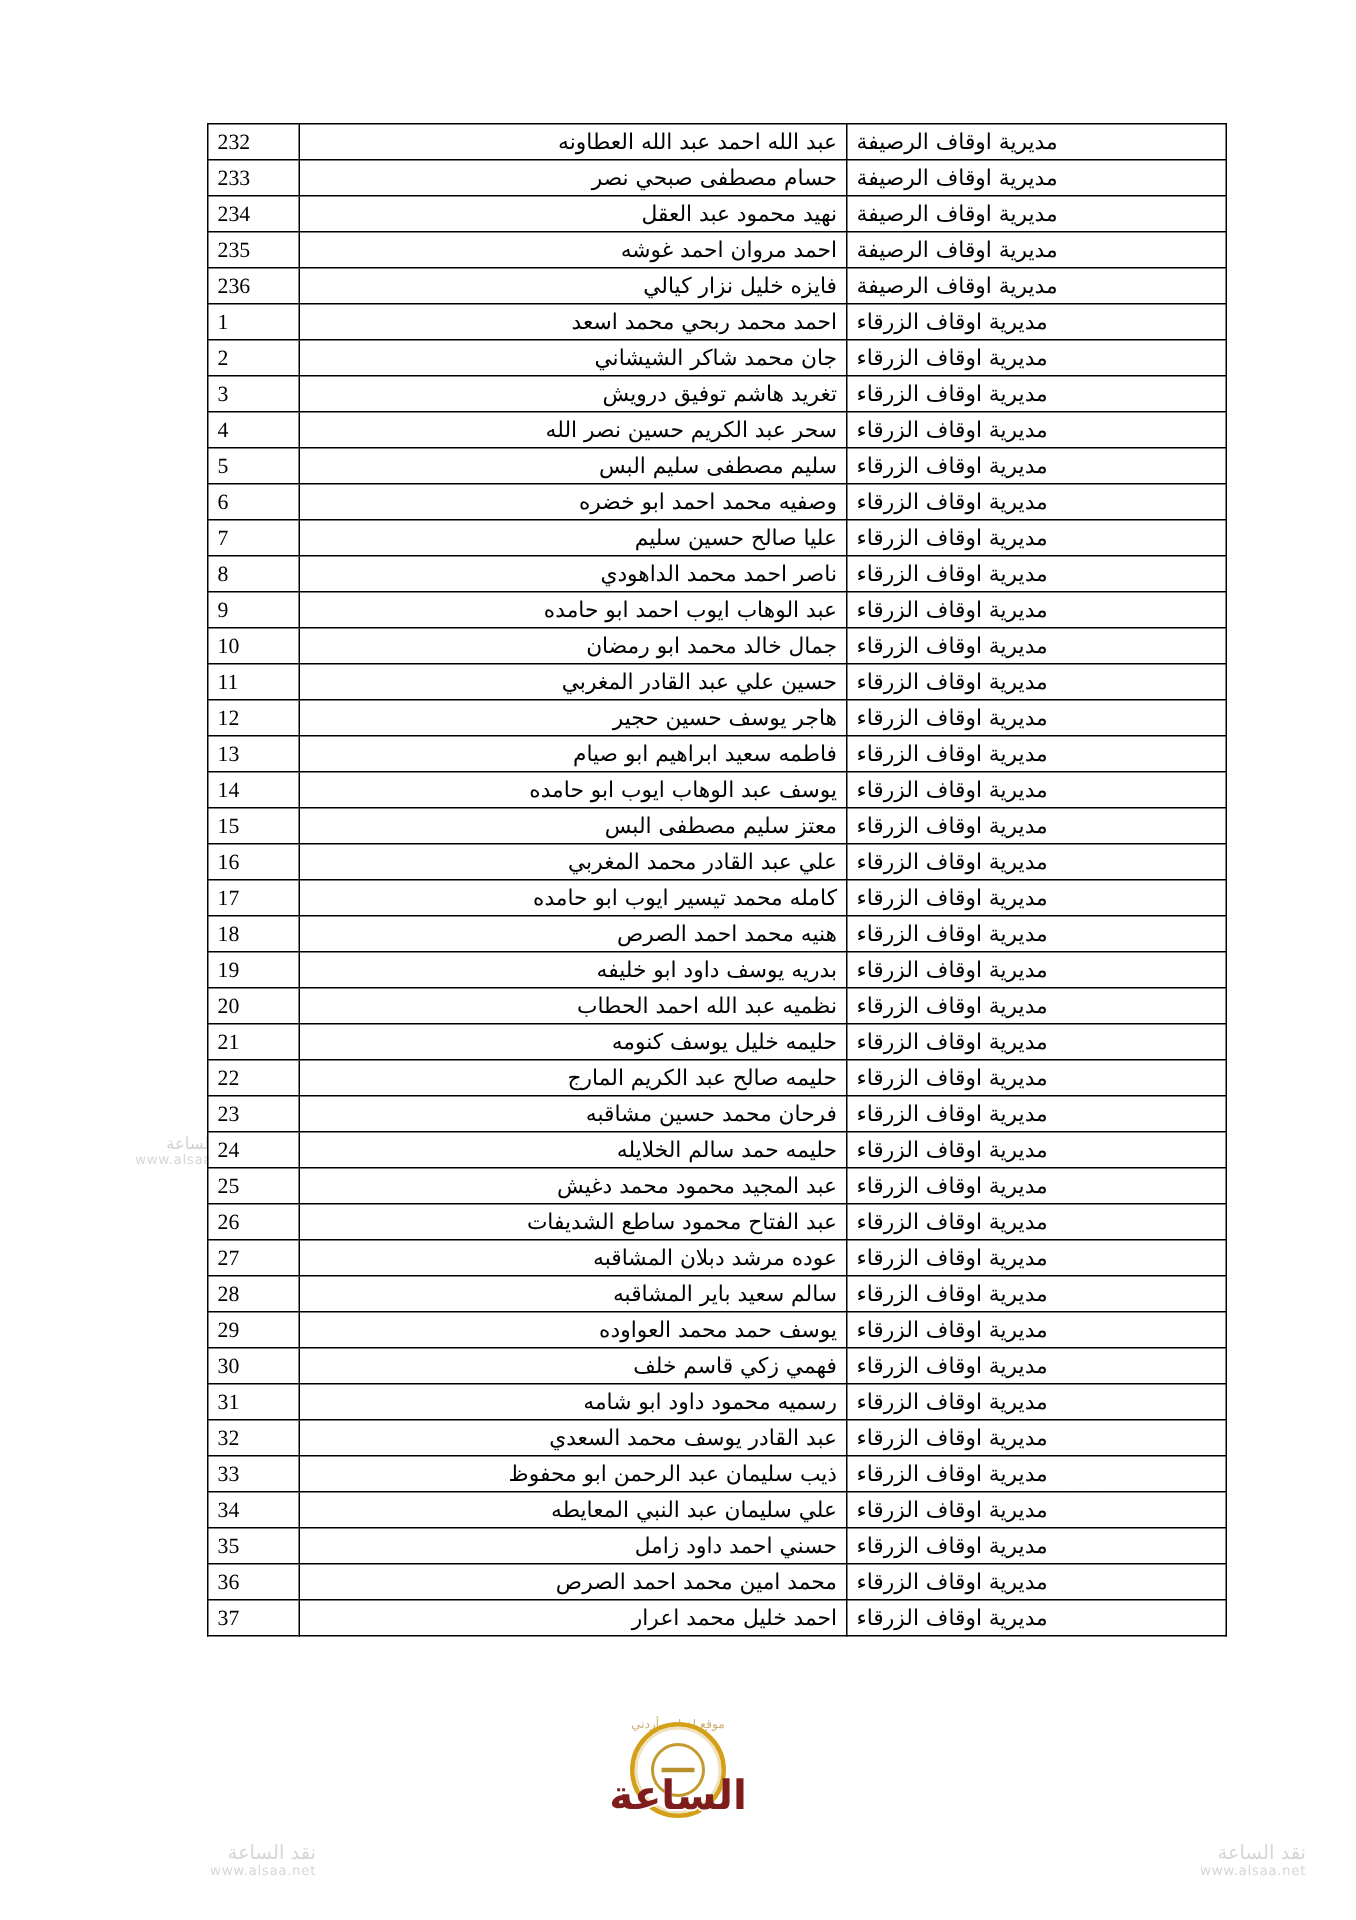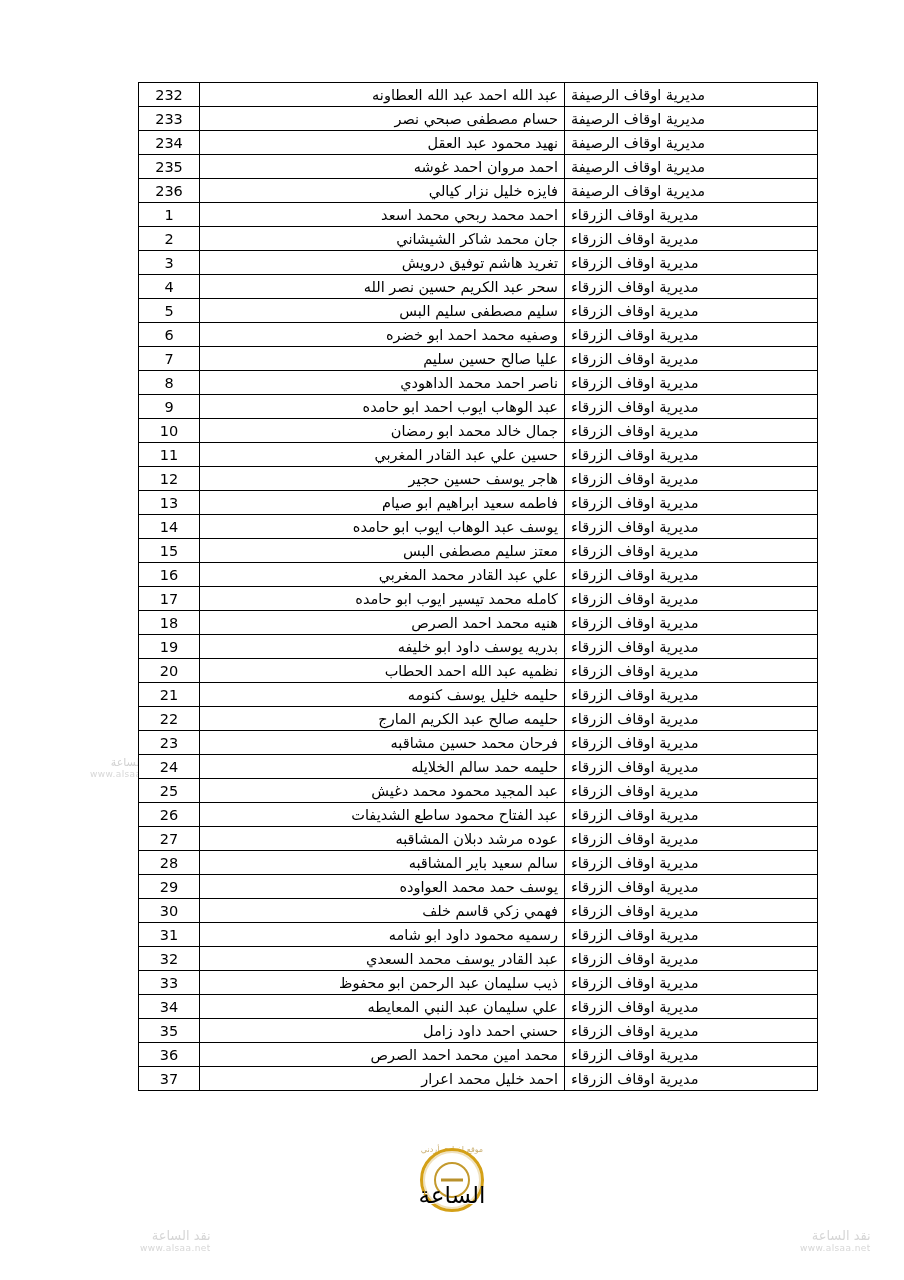--- a/index.html
+++ b/index.html
@@ -42,23 +42,24 @@
     font-size: 14.5px;
     line-height: 22px;
     white-space: nowrap;
     overflow: hidden;
     vertical-align: middle;
     background: #ffffff;
   }
 
   td.col-num {
     width: 48px;
-    text-align: center;
+    text-align: left;
     font-size: 15px;
     direction: ltr;
+    font-family: Liberation Serif, serif;
   }
 
   td.col-name {
     width: 352px;
   }
 
   td.col-dir {
     width: 240px;
     text-align: left;
     padding-right: 12px;
@@ -122,23 +123,23 @@
     width: 22px;
     height: 3px;
     background: #b9912c;
     transform: translateY(-50%);
   }
   .stamp .wordmark {
     position: absolute;
     top: 34px;
     left: 50%;
     transform: translateX(-50%);
-    font-size: 23px;
-    font-weight: normal;
-    color: #000000;
+    font-size: 27px;
+    font-weight: bold;
+    color: #7f1d1d;
     letter-spacing: 1px;
     text-shadow: 0 1px 0 #ffffff;
   }
   .stamp .topword {
     position: absolute;
     top: -3px;
     left: 50%;
     transform: translateX(-50%);
     font-size: 8px;
     color: #cbb073;

